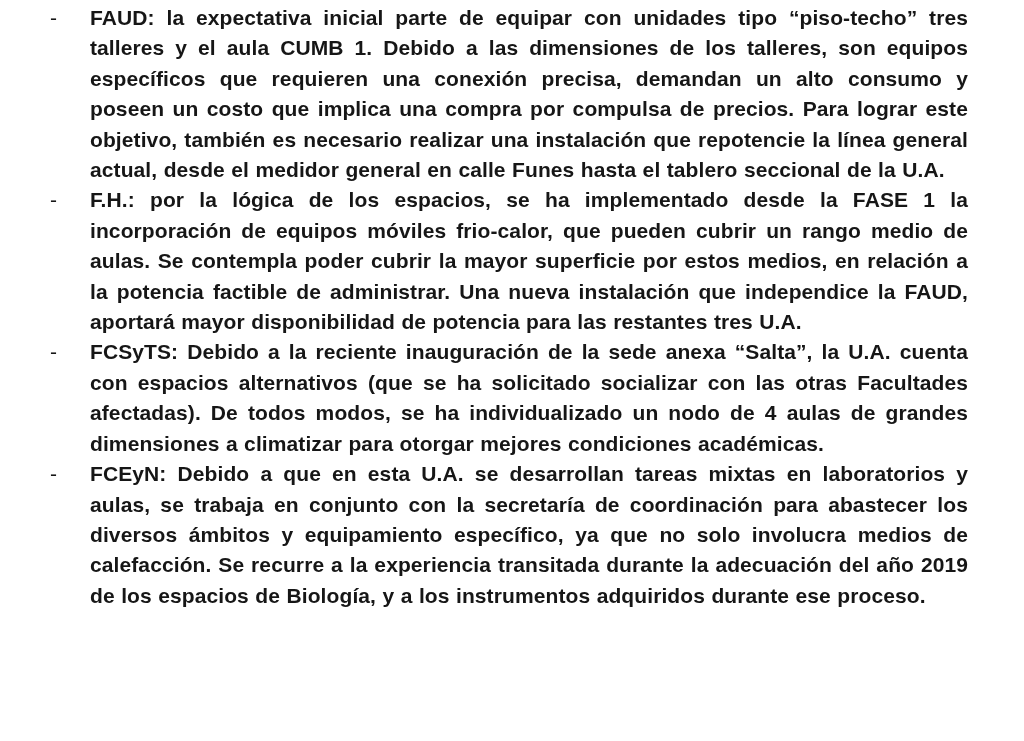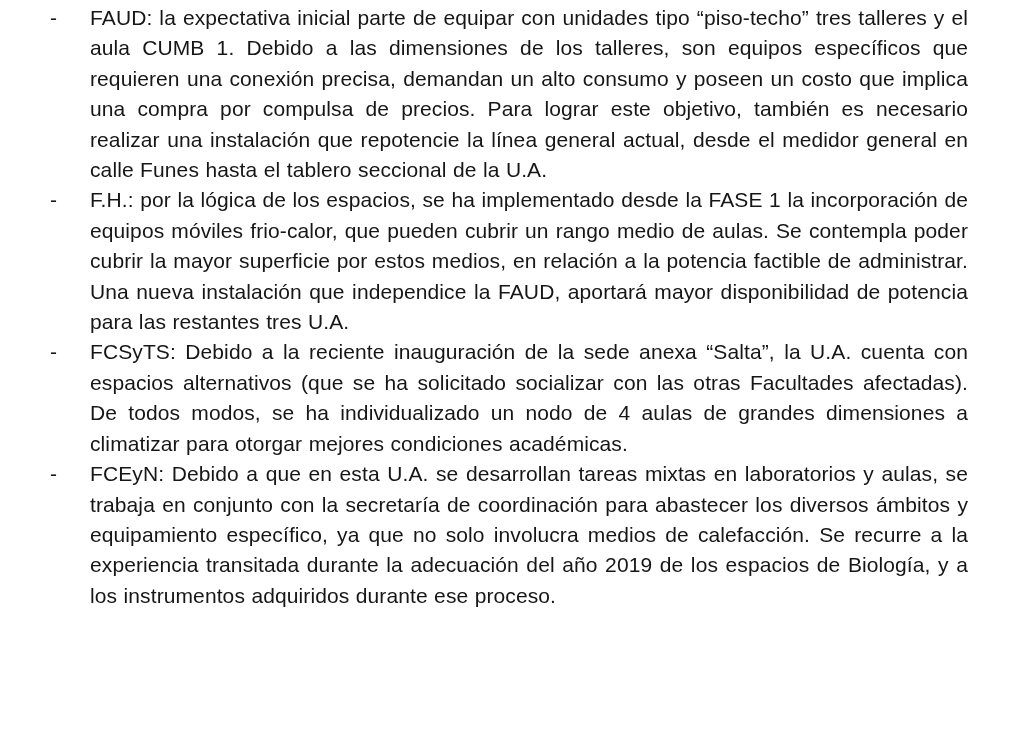--- a/index.html
+++ b/index.html
@@ -46,20 +46,21 @@
   }
   .para {
     margin: 0;
     font-size: 21px;
     line-height: 30.4px;
     text-align: justify;
     text-justify: inter-word;
     color: #161616;
     letter-spacing: 0.1px;
     word-spacing: 0.5px;
+    font-weight: bold;
   }
 </style>
 </head>
 <body>
 
 <div class="page" style="background: rgb(255, 255, 255); color: rgb(22, 22, 22);">
   <ul class="doc-list">
 
     <li class="doc-item">
       <span class="bullet">-</span>

